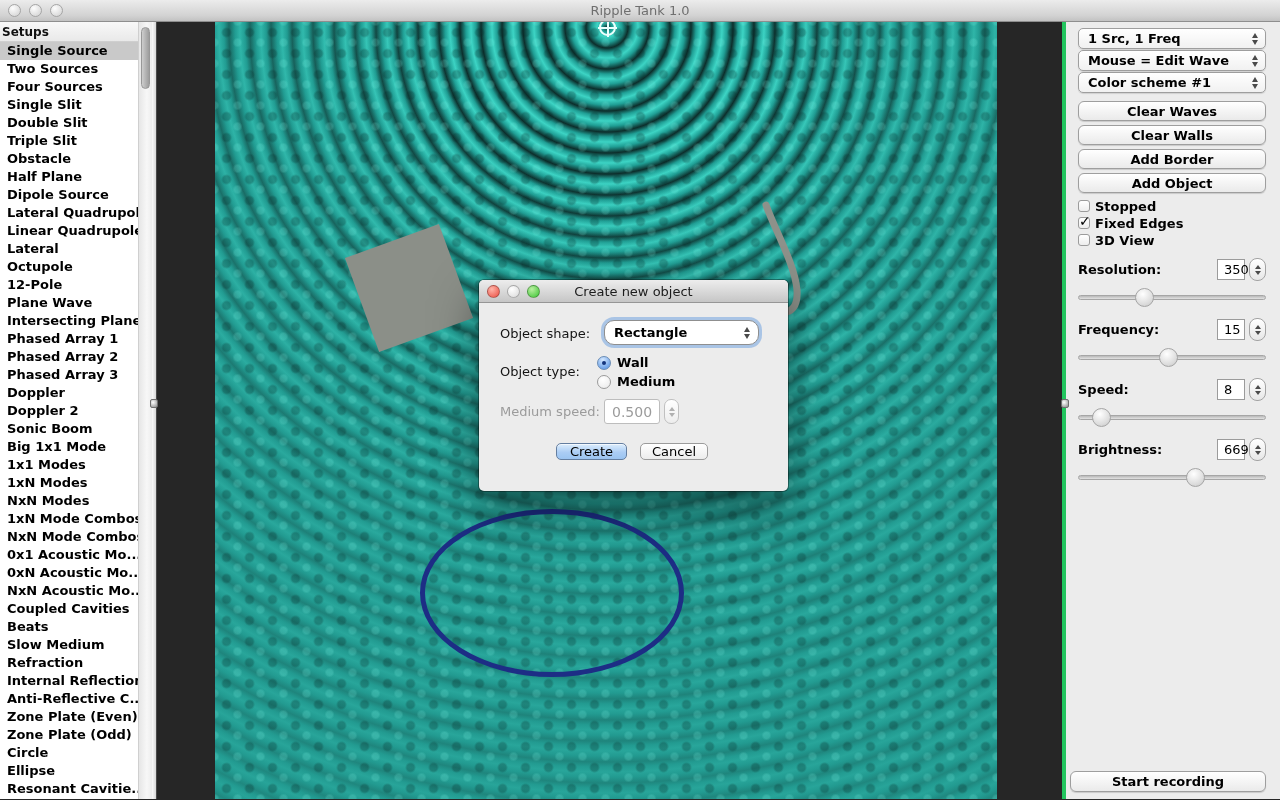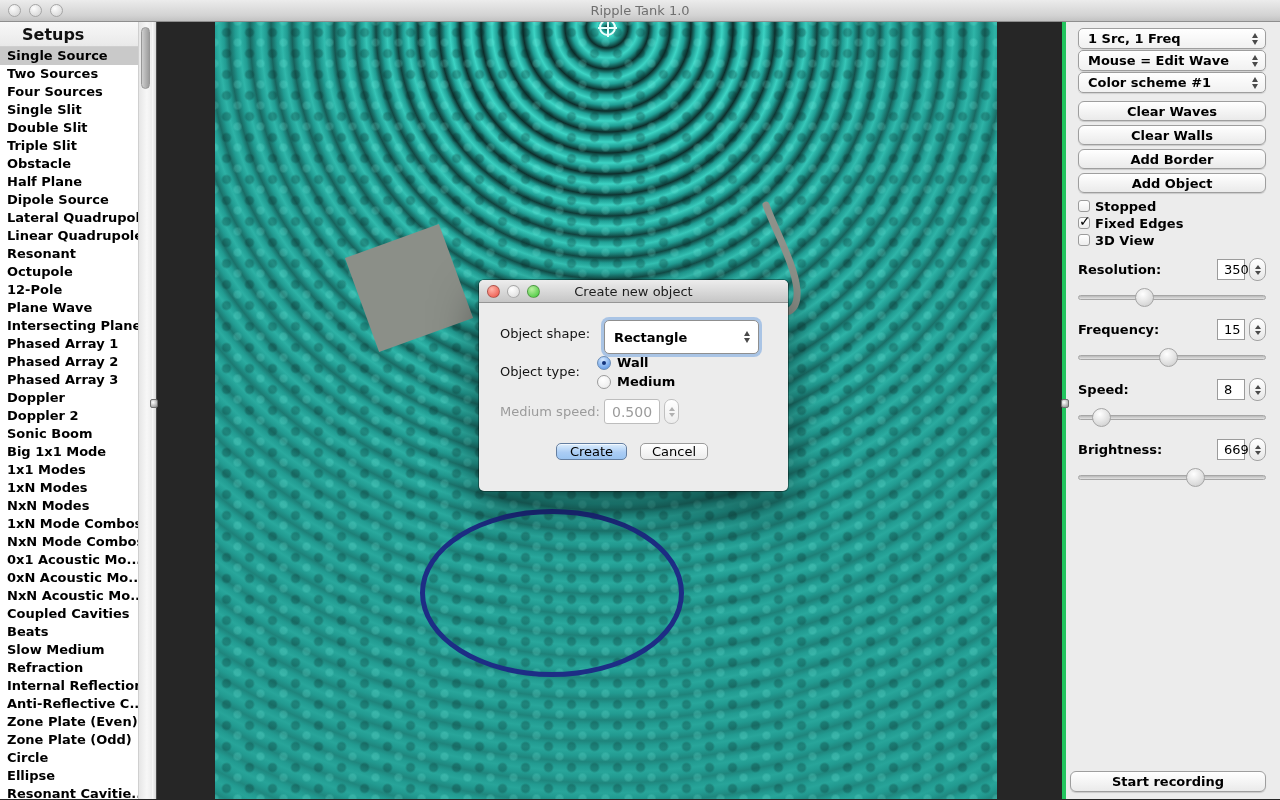--- a/index.html
+++ b/index.html
@@ -12,21 +12,21 @@
   .tl-group { position:absolute; left:8px; top:4px; display:flex; gap:8px; }
   .tl { width:13px; height:13px; border-radius:50%;
     background:radial-gradient(circle at 35% 30%, #fdfdfd, #cfcfcf); border:1px solid #a5a5a5; }
   .title-text { flex:1; text-align:center; font-size:13px; color:#6f6f6f; }
 
   
   .app { display:flex; height:777px; }
 
   
   .sidebar { width:138px; background:#fff; display:flex; flex-direction:column; overflow:hidden; }
-  .sidebar-header { font-size:16px; font-weight:700; color:#111; padding:3px 0 2px 22px;
+  .sidebar-header { font-size:12px; font-weight:700; color:#111; padding:3px 0 2px 2px;
     background:linear-gradient(#f8f8f8,#e9e9e9); border-bottom:1px solid #cfcfcf; }
   .sidebar-list { flex:1; overflow:hidden; }
   .sb-item { font-size:13px; font-weight:700; color:#000; line-height:18px; padding-left:7px; white-space:nowrap; }
   .sb-item.selected { background:#c9c9c9; }
 
   .sidebar-scroll { width:14px; background:linear-gradient(90deg,#e6e6e6,#f7f7f7 60%,#ededed);
     border-left:1px solid #cfcfcf; position:relative; }
   .sb-thumb { position:absolute; left:2px; top:5px; width:9px; height:62px; border-radius:5px;
     background:linear-gradient(90deg,#cdcdcd,#9d9d9d); border:1px solid #989898; }
 
@@ -116,22 +116,22 @@
   .dlg-titlebar { height:23px; border-radius:5px 5px 0 0; background:linear-gradient(#ededed,#c6c6c6);
     border-bottom:1px solid #969696; display:flex; align-items:center; position:relative; }
   .dlg-title { flex:1; text-align:center; font-size:13px; color:#1c1c1c; }
   .dlg-lights { position:absolute; left:8px; top:5px; display:flex; gap:7px; }
   .light { width:13px; height:13px; border-radius:50%; border:1px solid rgba(0,0,0,.28); }
   .light.red   { background:radial-gradient(circle at 35% 30%, #ffb4a8, #ea4d41); }
   .light.gray  { background:radial-gradient(circle at 35% 30%, #ffffff, #d9d9d9); }
   .light.green { background:radial-gradient(circle at 35% 30%, #b9f0a0, #3cc434); }
 
   .dlg-label { position:absolute; font-size:13px; color:#141414; }
-  .dlg-select { position:absolute; left:125px; top:40px; width:155px; height:34px; background:#fff;
-    border:1px solid #8f8f8f; border-radius:5px; box-shadow:0 0 0 3px rgba(125,170,225,.6);
+  .dlg-select { position:absolute; left:125px; top:40px; width:155px; height:25px; background:#fff;
+    border:1px solid #8f8f8f; border-radius:10px; box-shadow:0 0 0 3px rgba(125,170,225,.6);
     display:flex; align-items:center; justify-content:space-between; font-size:13px; font-weight:700;
     padding:0 8px 0 9px; }
   .radio-group { position:absolute; left:118px; top:73px; }
   .radio-row { display:flex; align-items:center; gap:6px; height:19px; font-size:13px; font-weight:700; }
   .radio { width:14px; height:14px; border-radius:50%; border:1px solid #9b9b9b;
     background:radial-gradient(circle at 40% 30%, #ffffff, #e9e9e9); position:relative; flex:0 0 auto; }
   .radio.sel { background:radial-gradient(circle at 40% 25%, #d6e9ff, #74a7ea 70%, #5f96e0); border-color:#6a8cb5; }
   .radio.sel::after { content:''; position:absolute; left:4px; top:4px; width:4px; height:4px;
     border-radius:50%; background:#14357c; }
   .dlg-muted { color:#9b9b9b; }
@@ -183,21 +183,21 @@
         <div class="sb-item">Obstacle</div>
 
         <div class="sb-item">Half Plane</div>
 
         <div class="sb-item">Dipole Source</div>
 
         <div class="sb-item">Lateral Quadrupole</div>
 
         <div class="sb-item">Linear Quadrupole</div>
 
-        <div class="sb-item">Resonant</div>
+        <div class="sb-item">Lateral</div>
 
         <div class="sb-item">Octupole</div>
 
         <div class="sb-item">12-Pole</div>
 
         <div class="sb-item">Plane Wave</div>
 
         <div class="sb-item">Intersecting Planes</div>
 
         <div class="sb-item">Phased Array 1</div>

